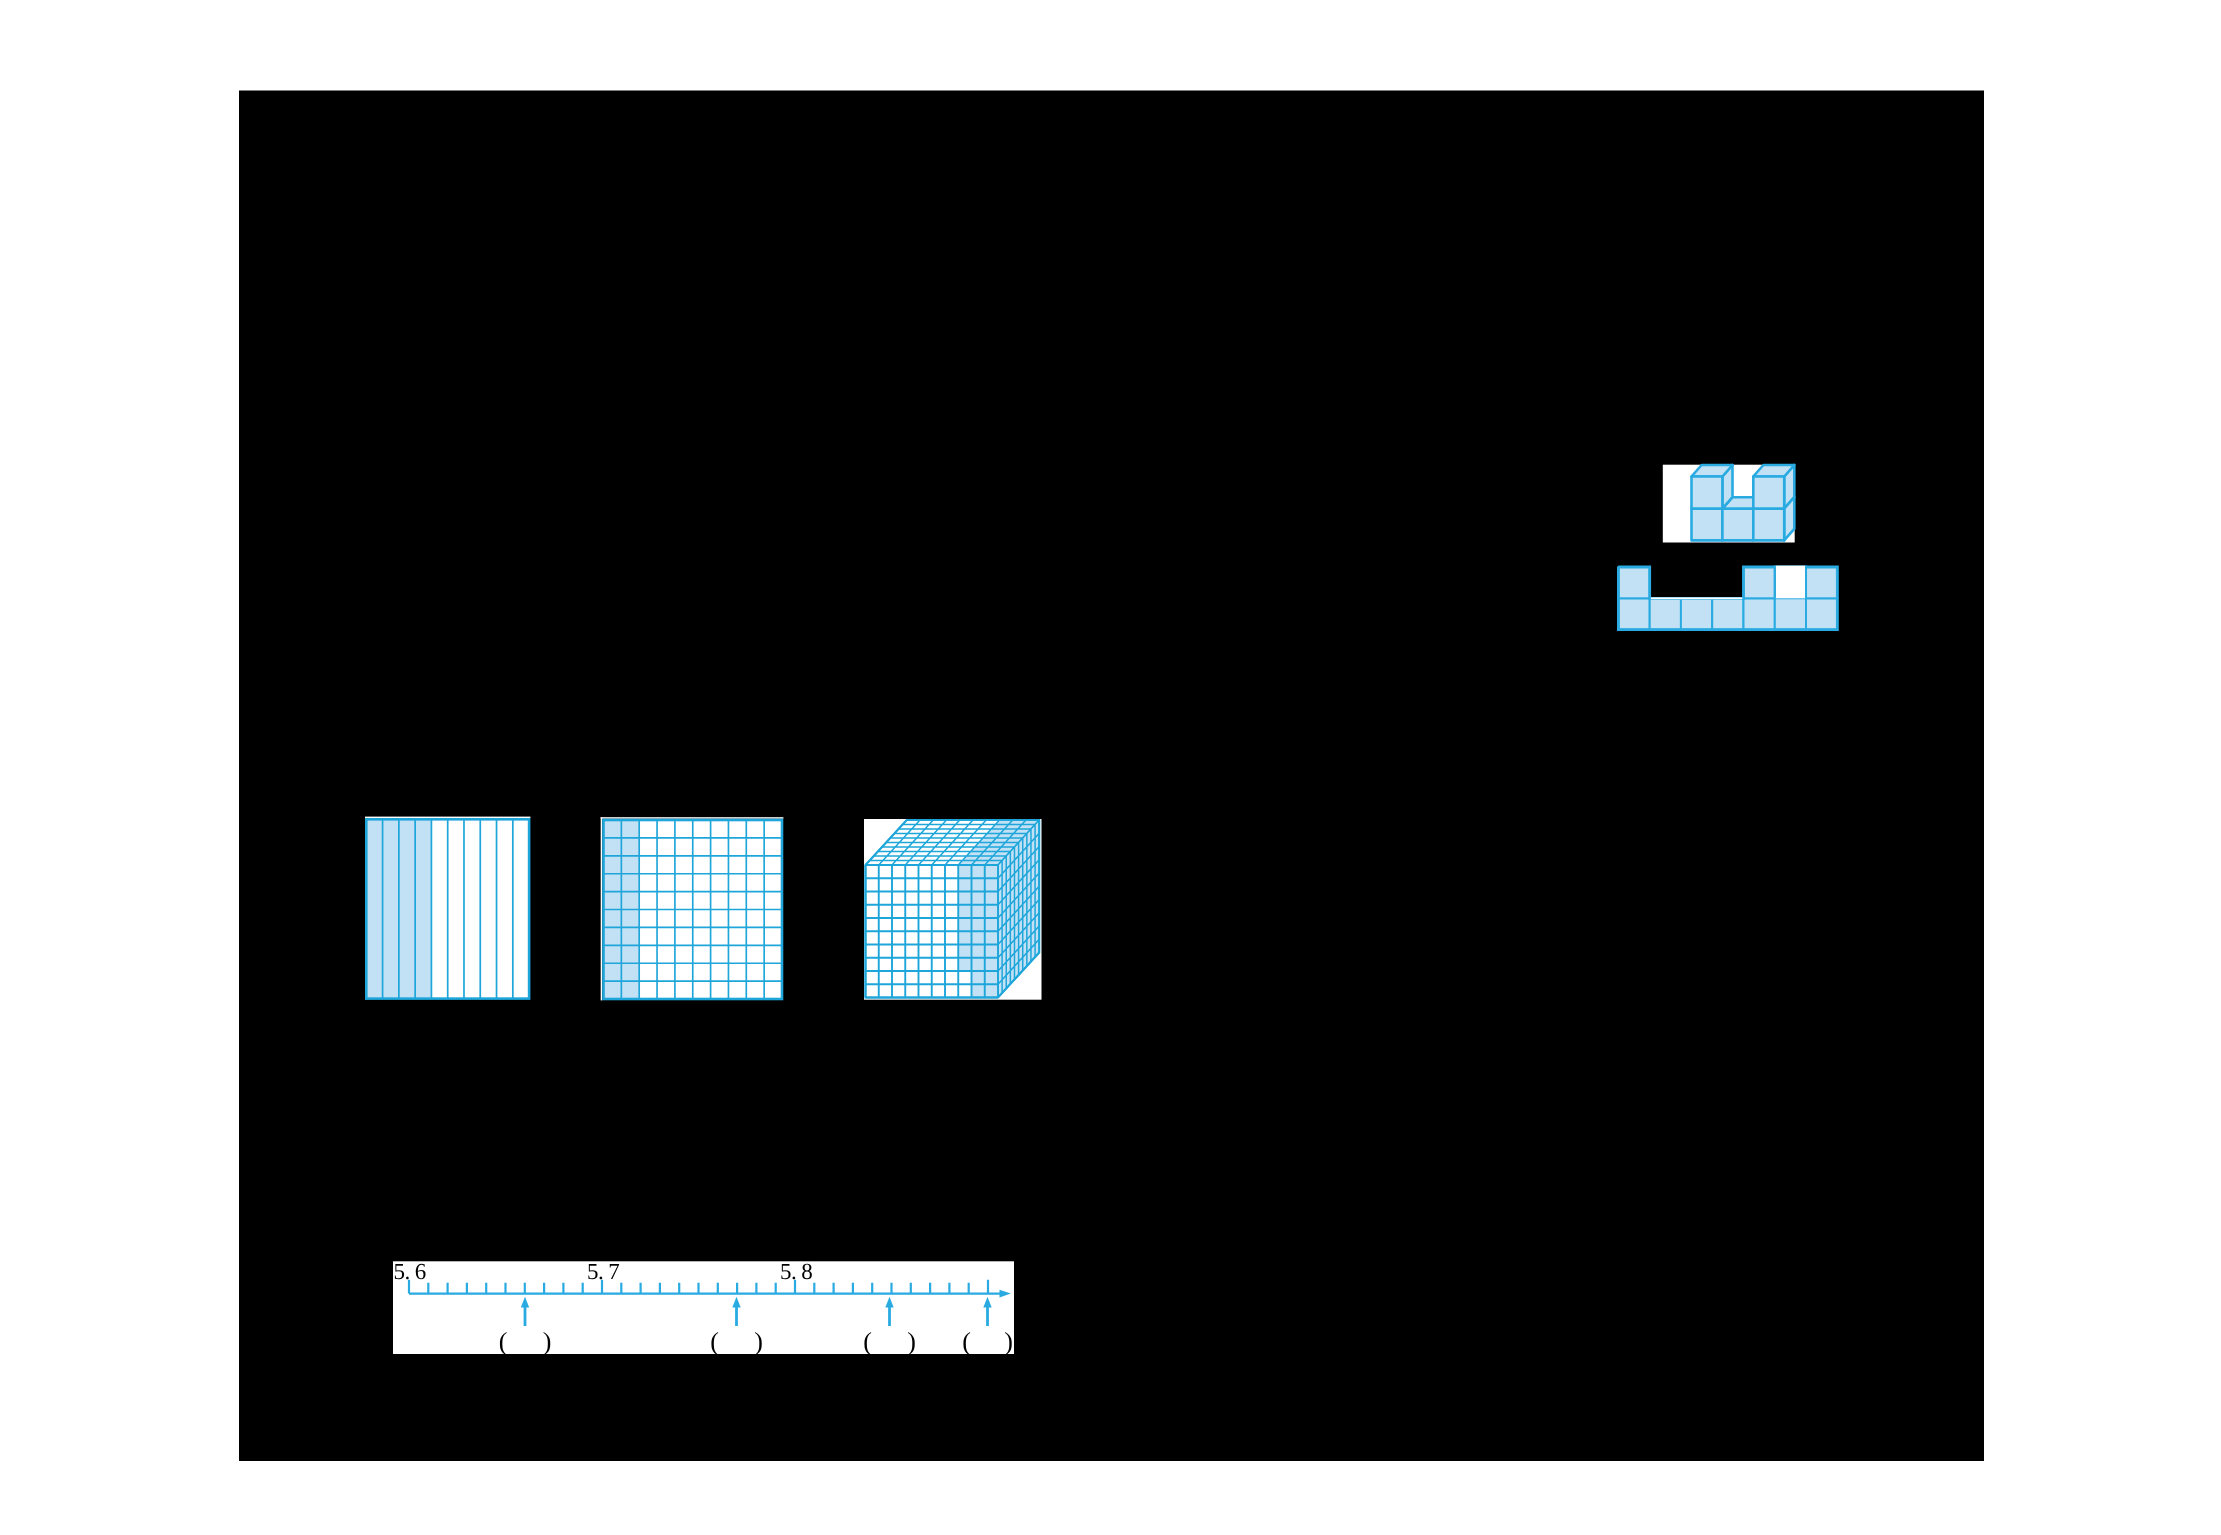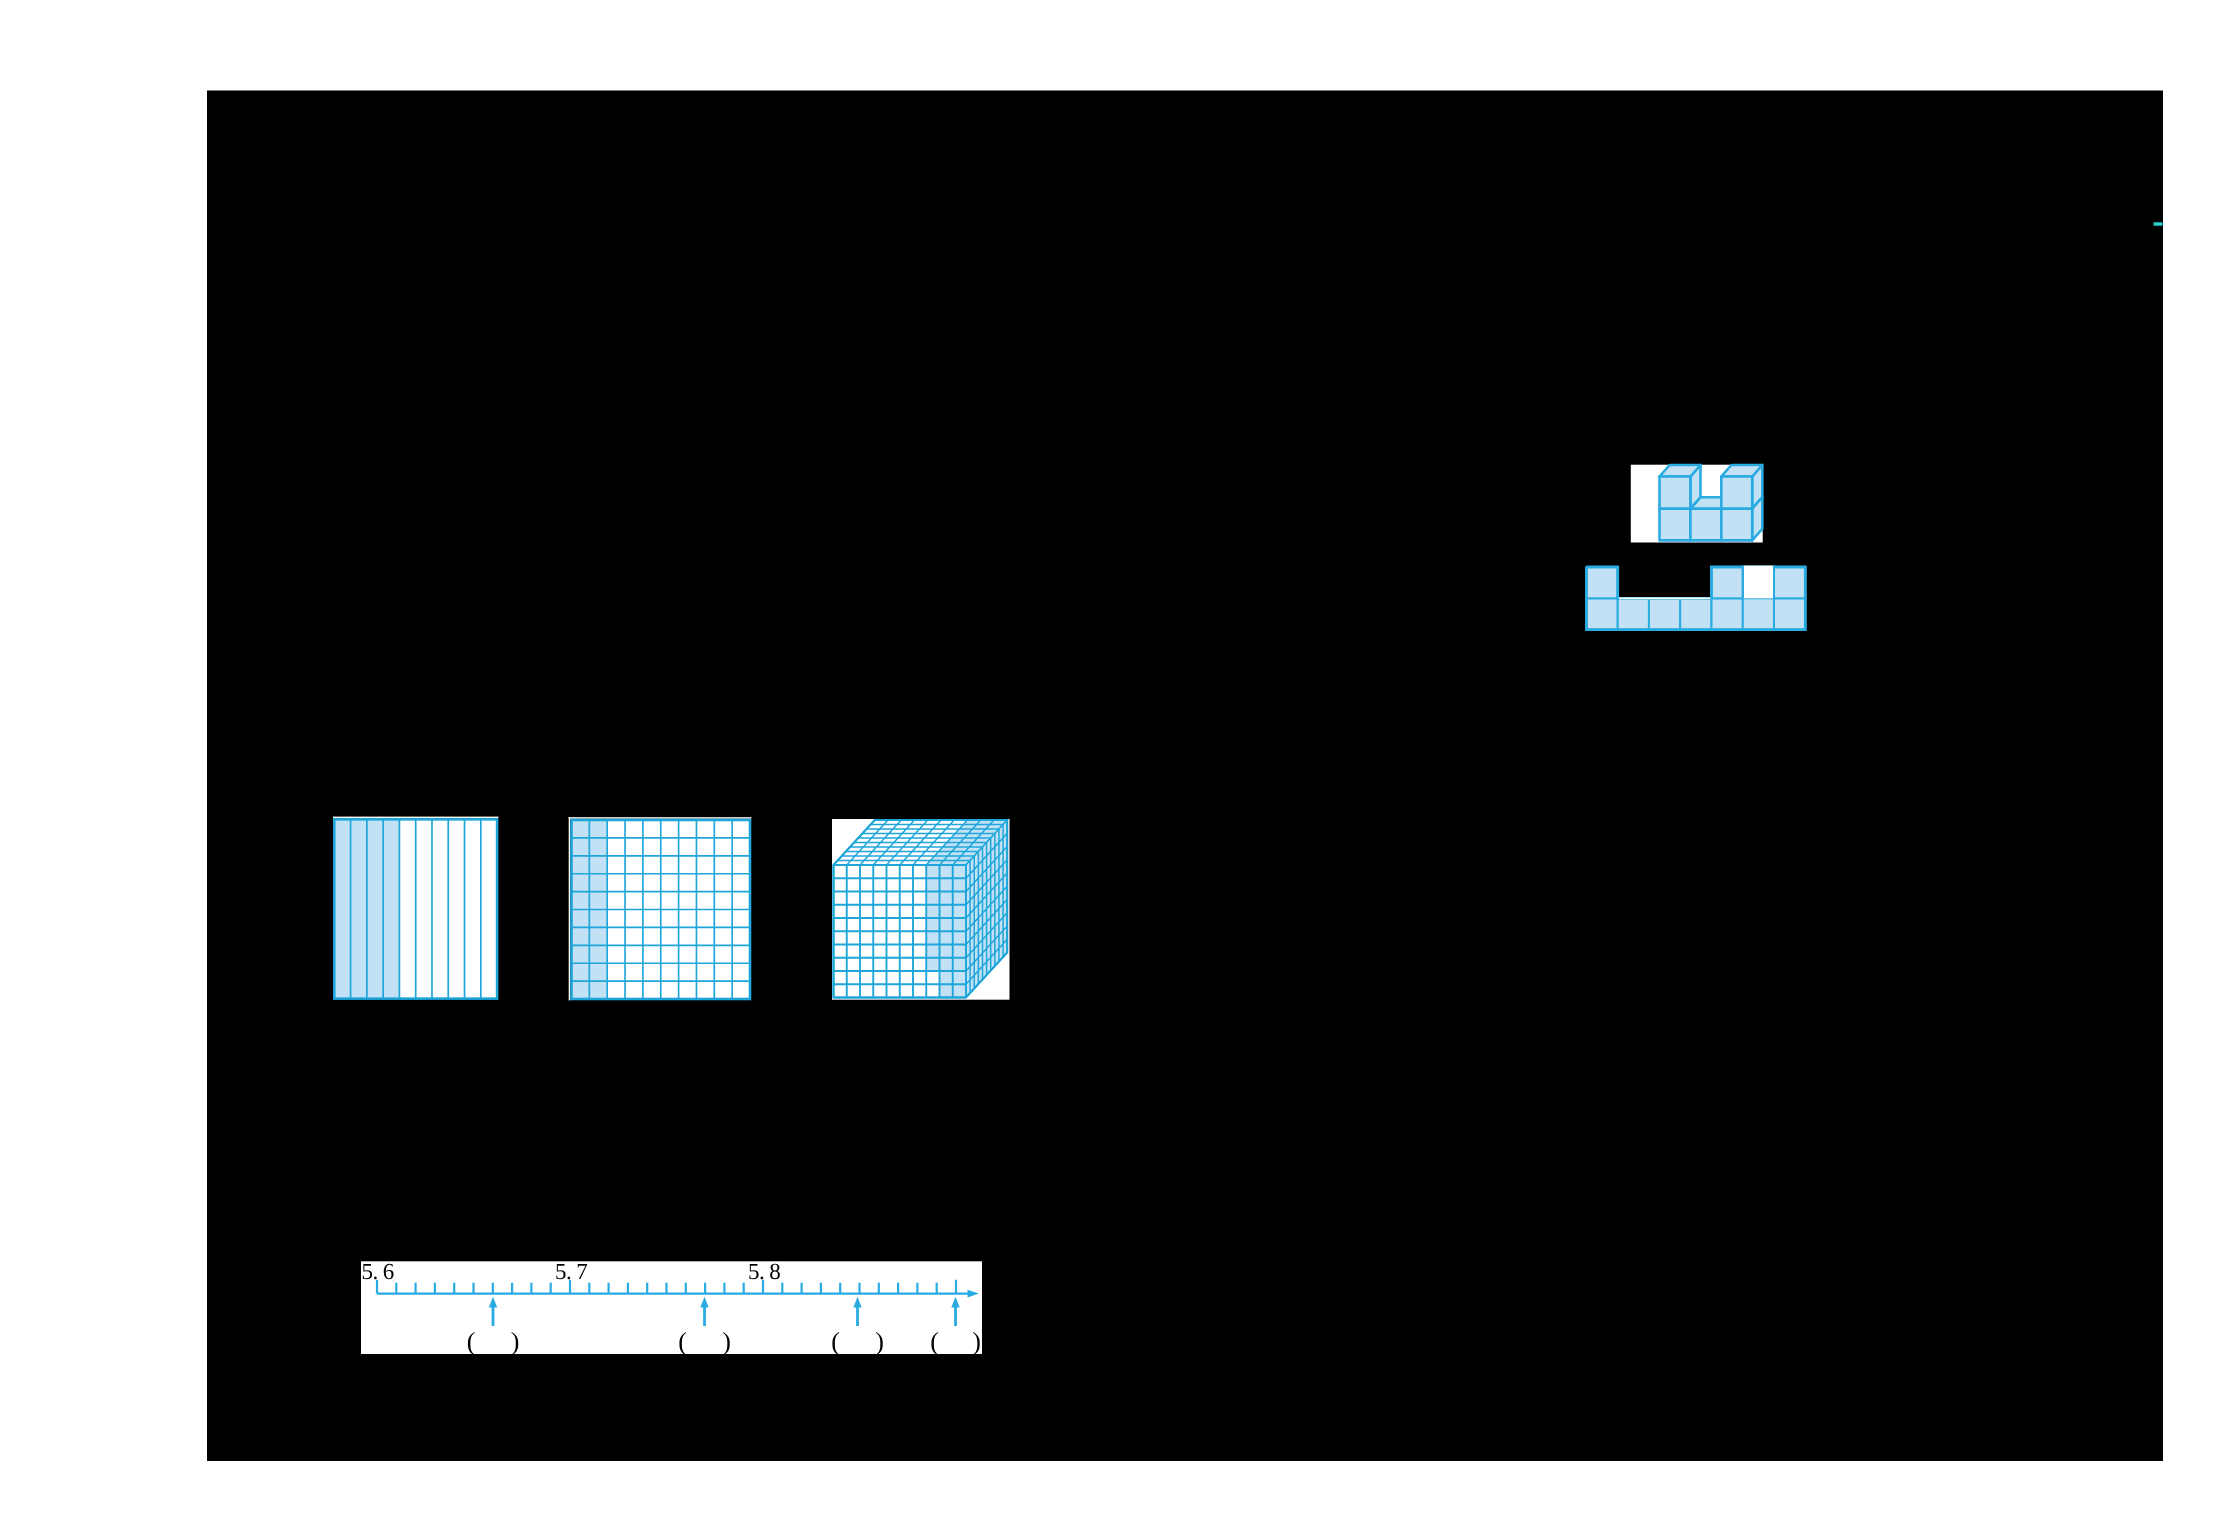--- a/index.html
+++ b/index.html
@@ -1,16 +1,16 @@
 <!DOCTYPE html>
 <html><head>
 <meta charset="utf-8">
 <style>
   html,body { margin:0; padding:0; background:#fff; }
-  #page { position:relative; width:2221px; height:1535px; overflow:hidden; -webkit-font-smoothing: antialiased; }
+  #page { position:relative; width:1952px; height:1535px; overflow:hidden;margin-left:32px; -webkit-font-smoothing: antialiased; }
   text { text-rendering: geometricPrecision; }
 </style>
 </head>
 <body>
 <div id="page">
 <svg width="2221" height="1535" viewBox="0 0 2221 1535">
 <rect x="0" y="0" width="2221" height="1535" fill="#FFFFFF"></rect>
 <rect x="207" y="90.5" width="1956" height="1370.5" fill="#000000"></rect>
 <rect x="2153.5" y="222.3" width="9" height="3.4" fill="#26D2CE"></rect>
 <rect x="1630.8" y="464.7" width="131.9" height="77.8" fill="#FFFFFF"></rect>

